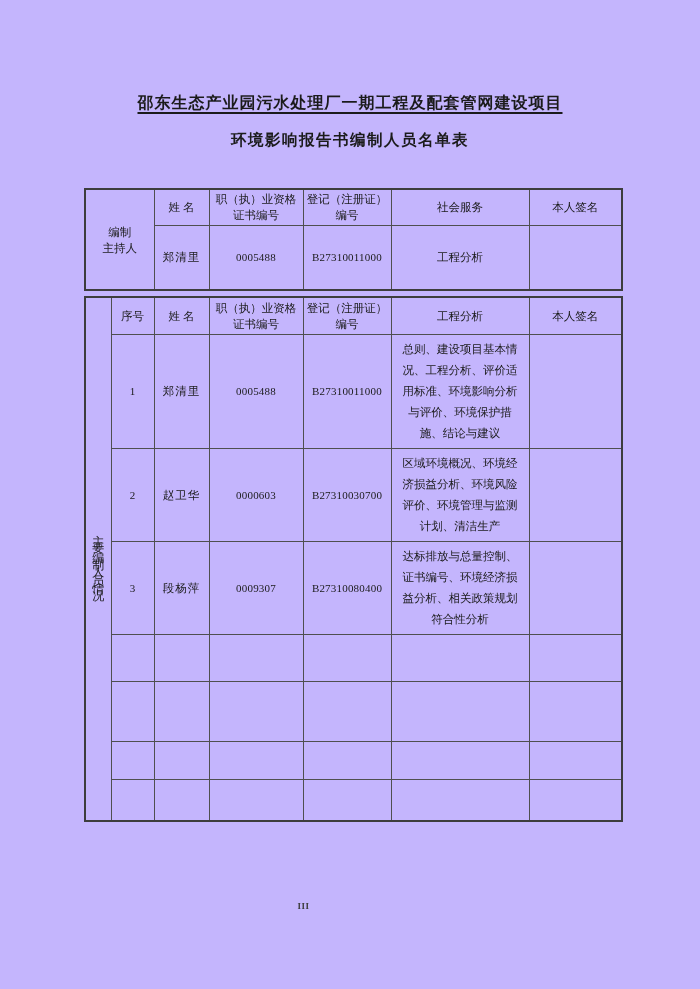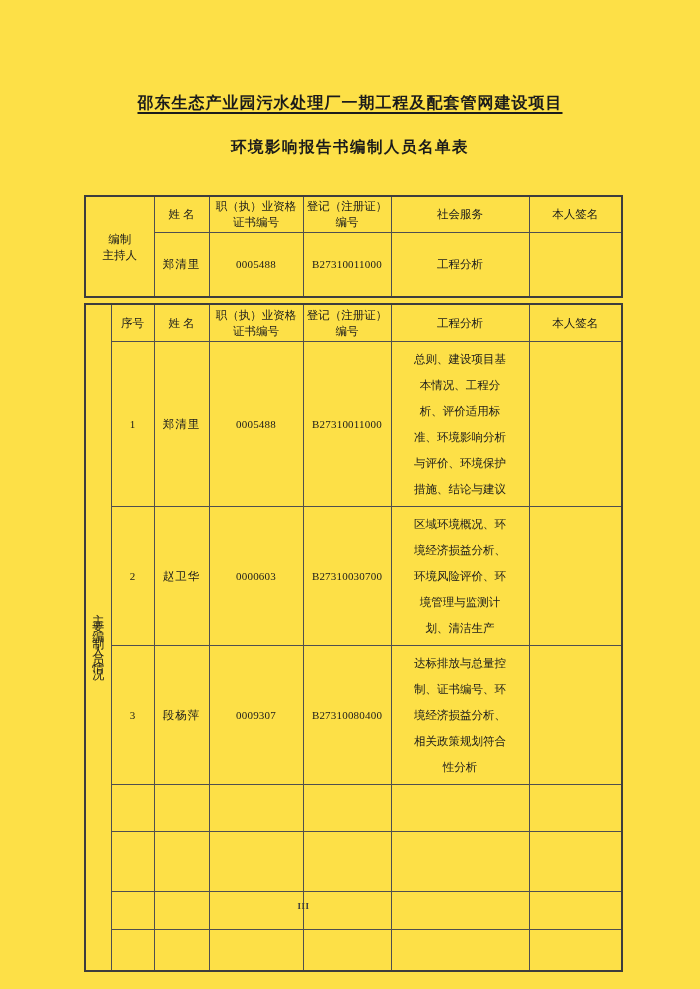--- a/index.html
+++ b/index.html
@@ -1,47 +1,47 @@
 <!DOCTYPE html>
 <html><head>
 <meta charset="utf-8">
 <style>
   html,body { margin:0; padding:0; }
   body {
     width:700px; height:989px; background:#ffffff;
     font-family:"Liberation Serif","DejaVu Serif",serif;
     color:#1b1b1b;
   }
-  .sheet { position:relative; width:700px; height:989px; overflow:hidden; background:#fde047; }
+  .sheet { position:relative; width:700px; height:989px; overflow:hidden; background:#c4b5fd; }
 
   .title {
     margin:0; padding-top:92px; text-align:center;
     font-size:16px; font-weight:bold; letter-spacing:1px; line-height:22px;
     text-decoration:underline; text-underline-offset:4px; text-decoration-thickness:1.5px;
   }
   .subtitle {
-    margin:22px 0 0; text-align:center;
+    margin:15px 0 0; text-align:center;
     font-size:15.5px; font-weight:bold; letter-spacing:1.5px; line-height:22px;
   }
 
   .tables { margin:37px 0 0 84px; width:537px; }
   table {
     border-collapse:collapse; table-layout:fixed; width:537px;
     border:2px solid #3d3d3d;
   }
   table.staff { margin-top:5px; }
   th,td {
     border:1px solid #4f4f4f; font-weight:normal;
     text-align:center; vertical-align:middle;
     padding:1px 3px; font-size:11.5px; line-height:16px;
     overflow:hidden;
   }
   .preline { white-space:pre-line;font-family:Liberation Serif, serif; }
   .num { font-family:Liberation Serif, serif; font-size:11px; letter-spacing:0.2px; }
-  .content-cell { font-size:11.5px; line-height:26px; padding:4px 20px; }
+  .content-cell { font-size:11.5px; line-height:21px; padding:4px 8px; }
   .name-cell { letter-spacing:1px; }
   .side-cell { padding:0; }
   .side-cell span {
     display:inline-block; writing-mode:vertical-lr; text-orientation:upright;
     letter-spacing:8px; font-size:12px; line-height:24px;
   }
   .footer {
     position:absolute; left:0; top:901px; width:607px; text-align:center;
     font-size:9px; font-weight:bold; color:#3c3c3c; letter-spacing:0.5px;
   }

